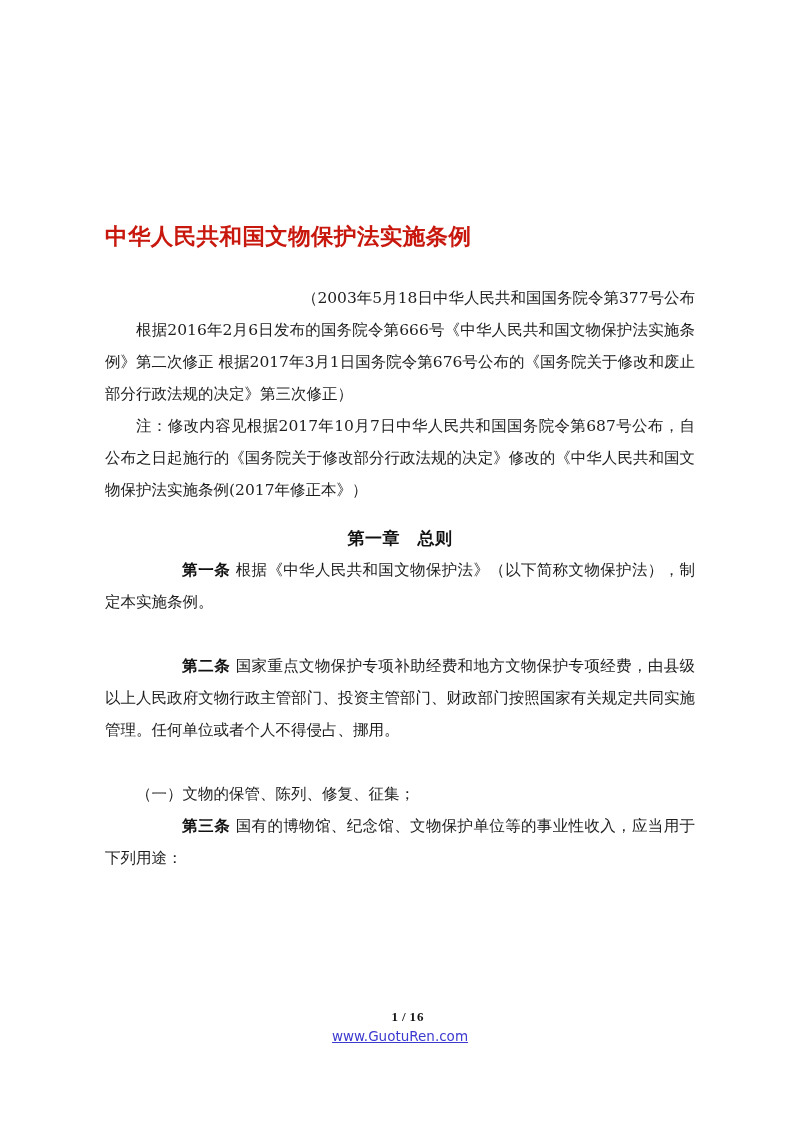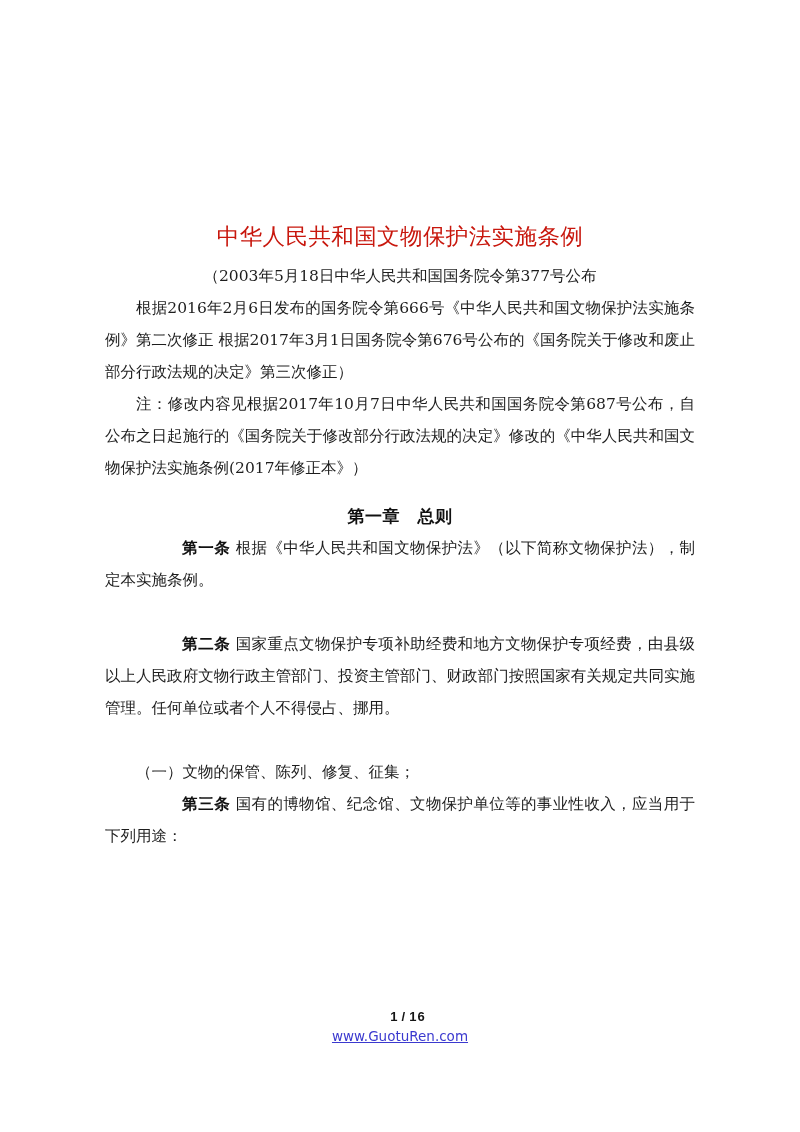--- a/index.html
+++ b/index.html
@@ -24,38 +24,37 @@
     box-sizing: border-box;
   }
   .doc-body {
     position: absolute;
     left: 105px;
     top: 218px;
     width: 590px;
   }
   .doc-title {
     font-family: "DejaVu Sans", "Liberation Sans", sans-serif;
-    font-weight: normal;
+    font-weight: bold;
     font-size: 22.5px;
     color: #c8170d;
-    text-align: center;
     letter-spacing: 0.4px;
     line-height: 36px;
-    margin: 0 0 6px 0;
+    margin: 0 0 28px 0;
   }
   .para {
     font-size: 15.5px;
     line-height: 32px;
     margin: 0;
     text-align: justify;
     text-justify: inter-ideograph;
     color: #1d1d1d;
   }
   .para.center {
-    text-align: center;
+    text-align: right;
   }
   .para.indent {
     text-indent: 2em;
   }
   .para.listitem {
     text-indent: 2em;
   }
   .chapter-heading {
     font-family: "DejaVu Sans", "Liberation Sans", sans-serif;
     font-weight: bold;
@@ -80,21 +79,21 @@
     height: 16px;
   }
   .footer {
     position: absolute;
     left: 0;
     top: 1008px;
     width: 800px;
     text-align: center;
   }
   .page-number {
-    font-family: Liberation Sans, sans-serif;
+    font-family: Liberation Serif, serif;
     font-weight: bold;
     font-size: 13px;
     color: #141414;
     letter-spacing: 1px;
     line-height: 18px;
     padding-left: 16px;
   }
   .page-number .sep {
     font-weight: bold;
     padding: 0 3px;

